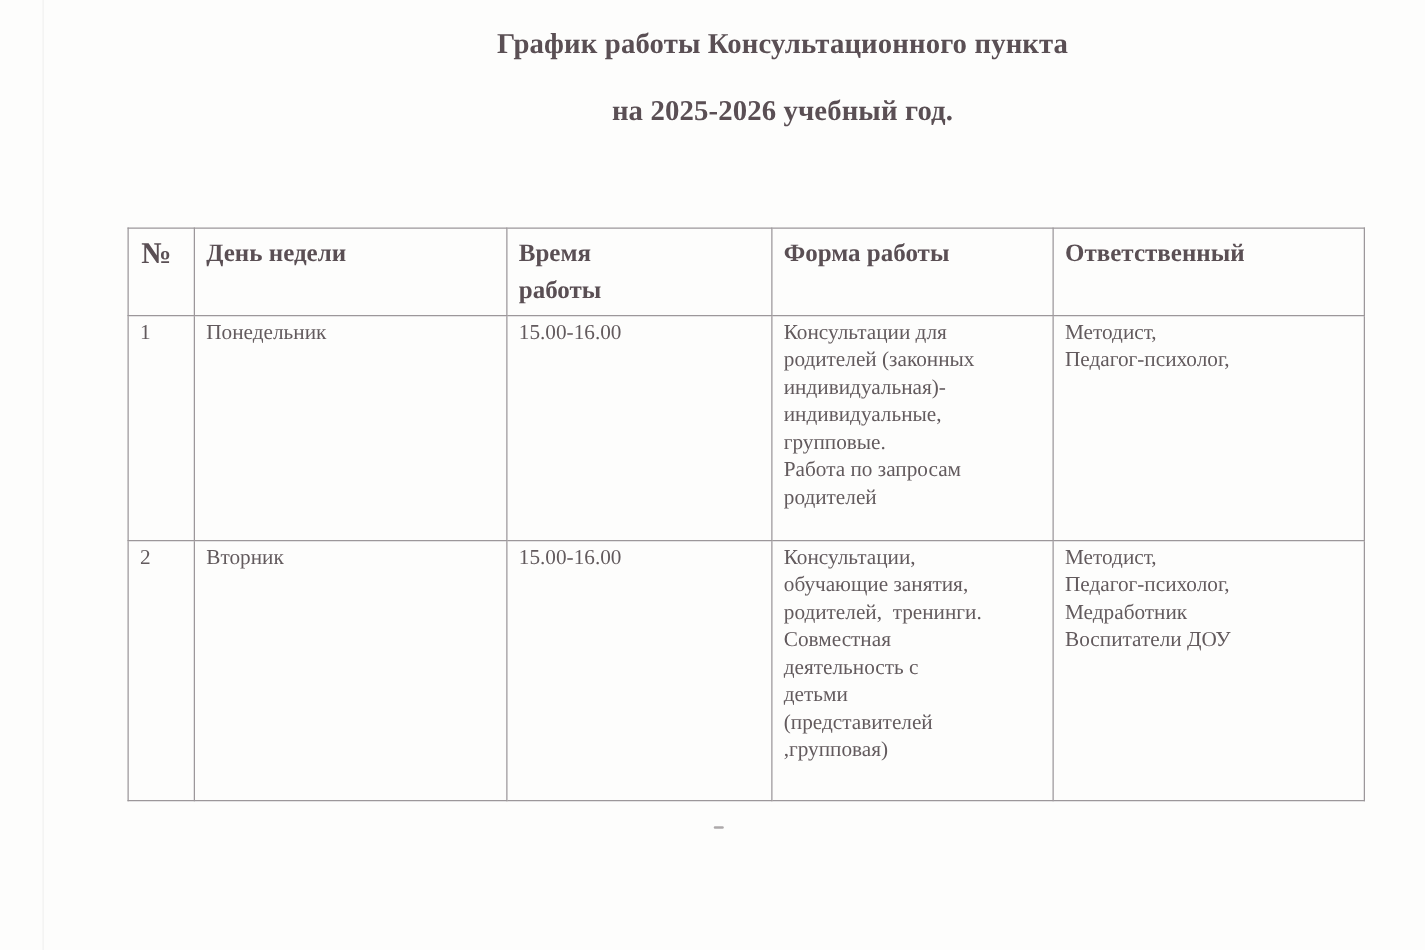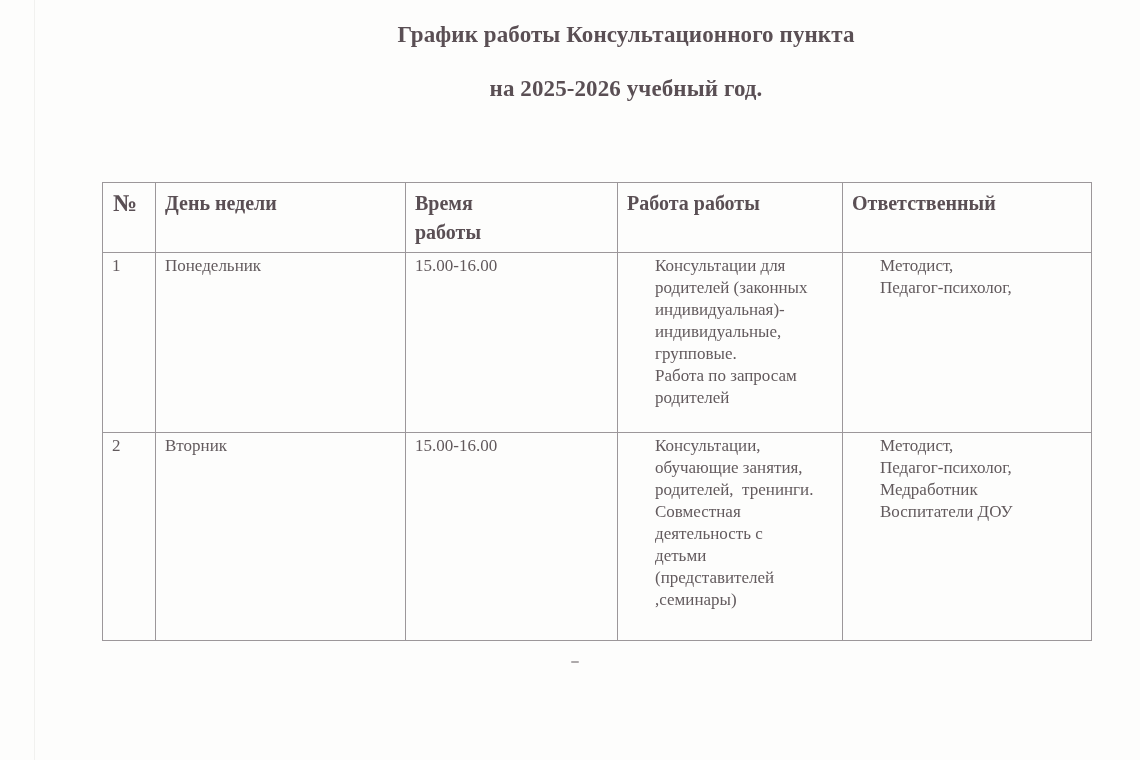--- a/index.html
+++ b/index.html
@@ -61,21 +61,21 @@
     }
     th.num { padding-left: 10px !important; font-size: 24px; }
     td {
       font-size: 17px;
       line-height: 22px;
       color: #625a5d;
       padding-left: 9px !important;
       padding-top: 2px !important;
     }
     td.num { padding-left: 9px !important; }
-    td .line { display: block; white-space: nowrap; margin-left: 28px; }
+    td .line { display: block; white-space: nowrap; }
     tr.r1 td { height: 177px; }
     tr.r2 td { height: 205px; }
 
     .speck {
       position: absolute;
       width: 8px;
       height: 2px;
       background: #8a8488;
       left: 571px;
       top: 661px;
@@ -100,21 +100,21 @@
     <col style="width:249px">
   </colgroup>
   <thead>
     <tr>
       <th class="num">№</th>
       <th>День недели</th>
       <th>
         <span style="display:block">Время</span>
         <span style="display:block">работы</span>
       </th>
-      <th>Работа работы</th>
+      <th>Форма работы</th>
       <th>Ответственный</th>
     </tr>
   </thead>
   <tbody>
     <tr class="r1">
       <td class="num">1</td>
       <td>Понедельник</td>
       <td>15.00-16.00</td>
       <td>
         <span class="line">Консультации для</span>
@@ -135,21 +135,21 @@
       <td>Вторник</td>
       <td>15.00-16.00</td>
       <td>
         <span class="line">Консультации,</span>
         <span class="line">обучающие занятия,</span>
         <span class="line" style="white-space:pre">родителей,  тренинги.</span>
         <span class="line">Совместная</span>
         <span class="line">деятельность с</span>
         <span class="line">детьми</span>
         <span class="line">(представителей</span>
-        <span class="line">,семинары)</span>
+        <span class="line">,групповая)</span>
       </td>
       <td>
         <span class="line">Методист,</span>
         <span class="line">Педагог-психолог,</span>
         <span class="line">Медработник</span>
         <span class="line">Воспитатели ДОУ</span>
       </td>
     </tr>
   </tbody>
 </table>

